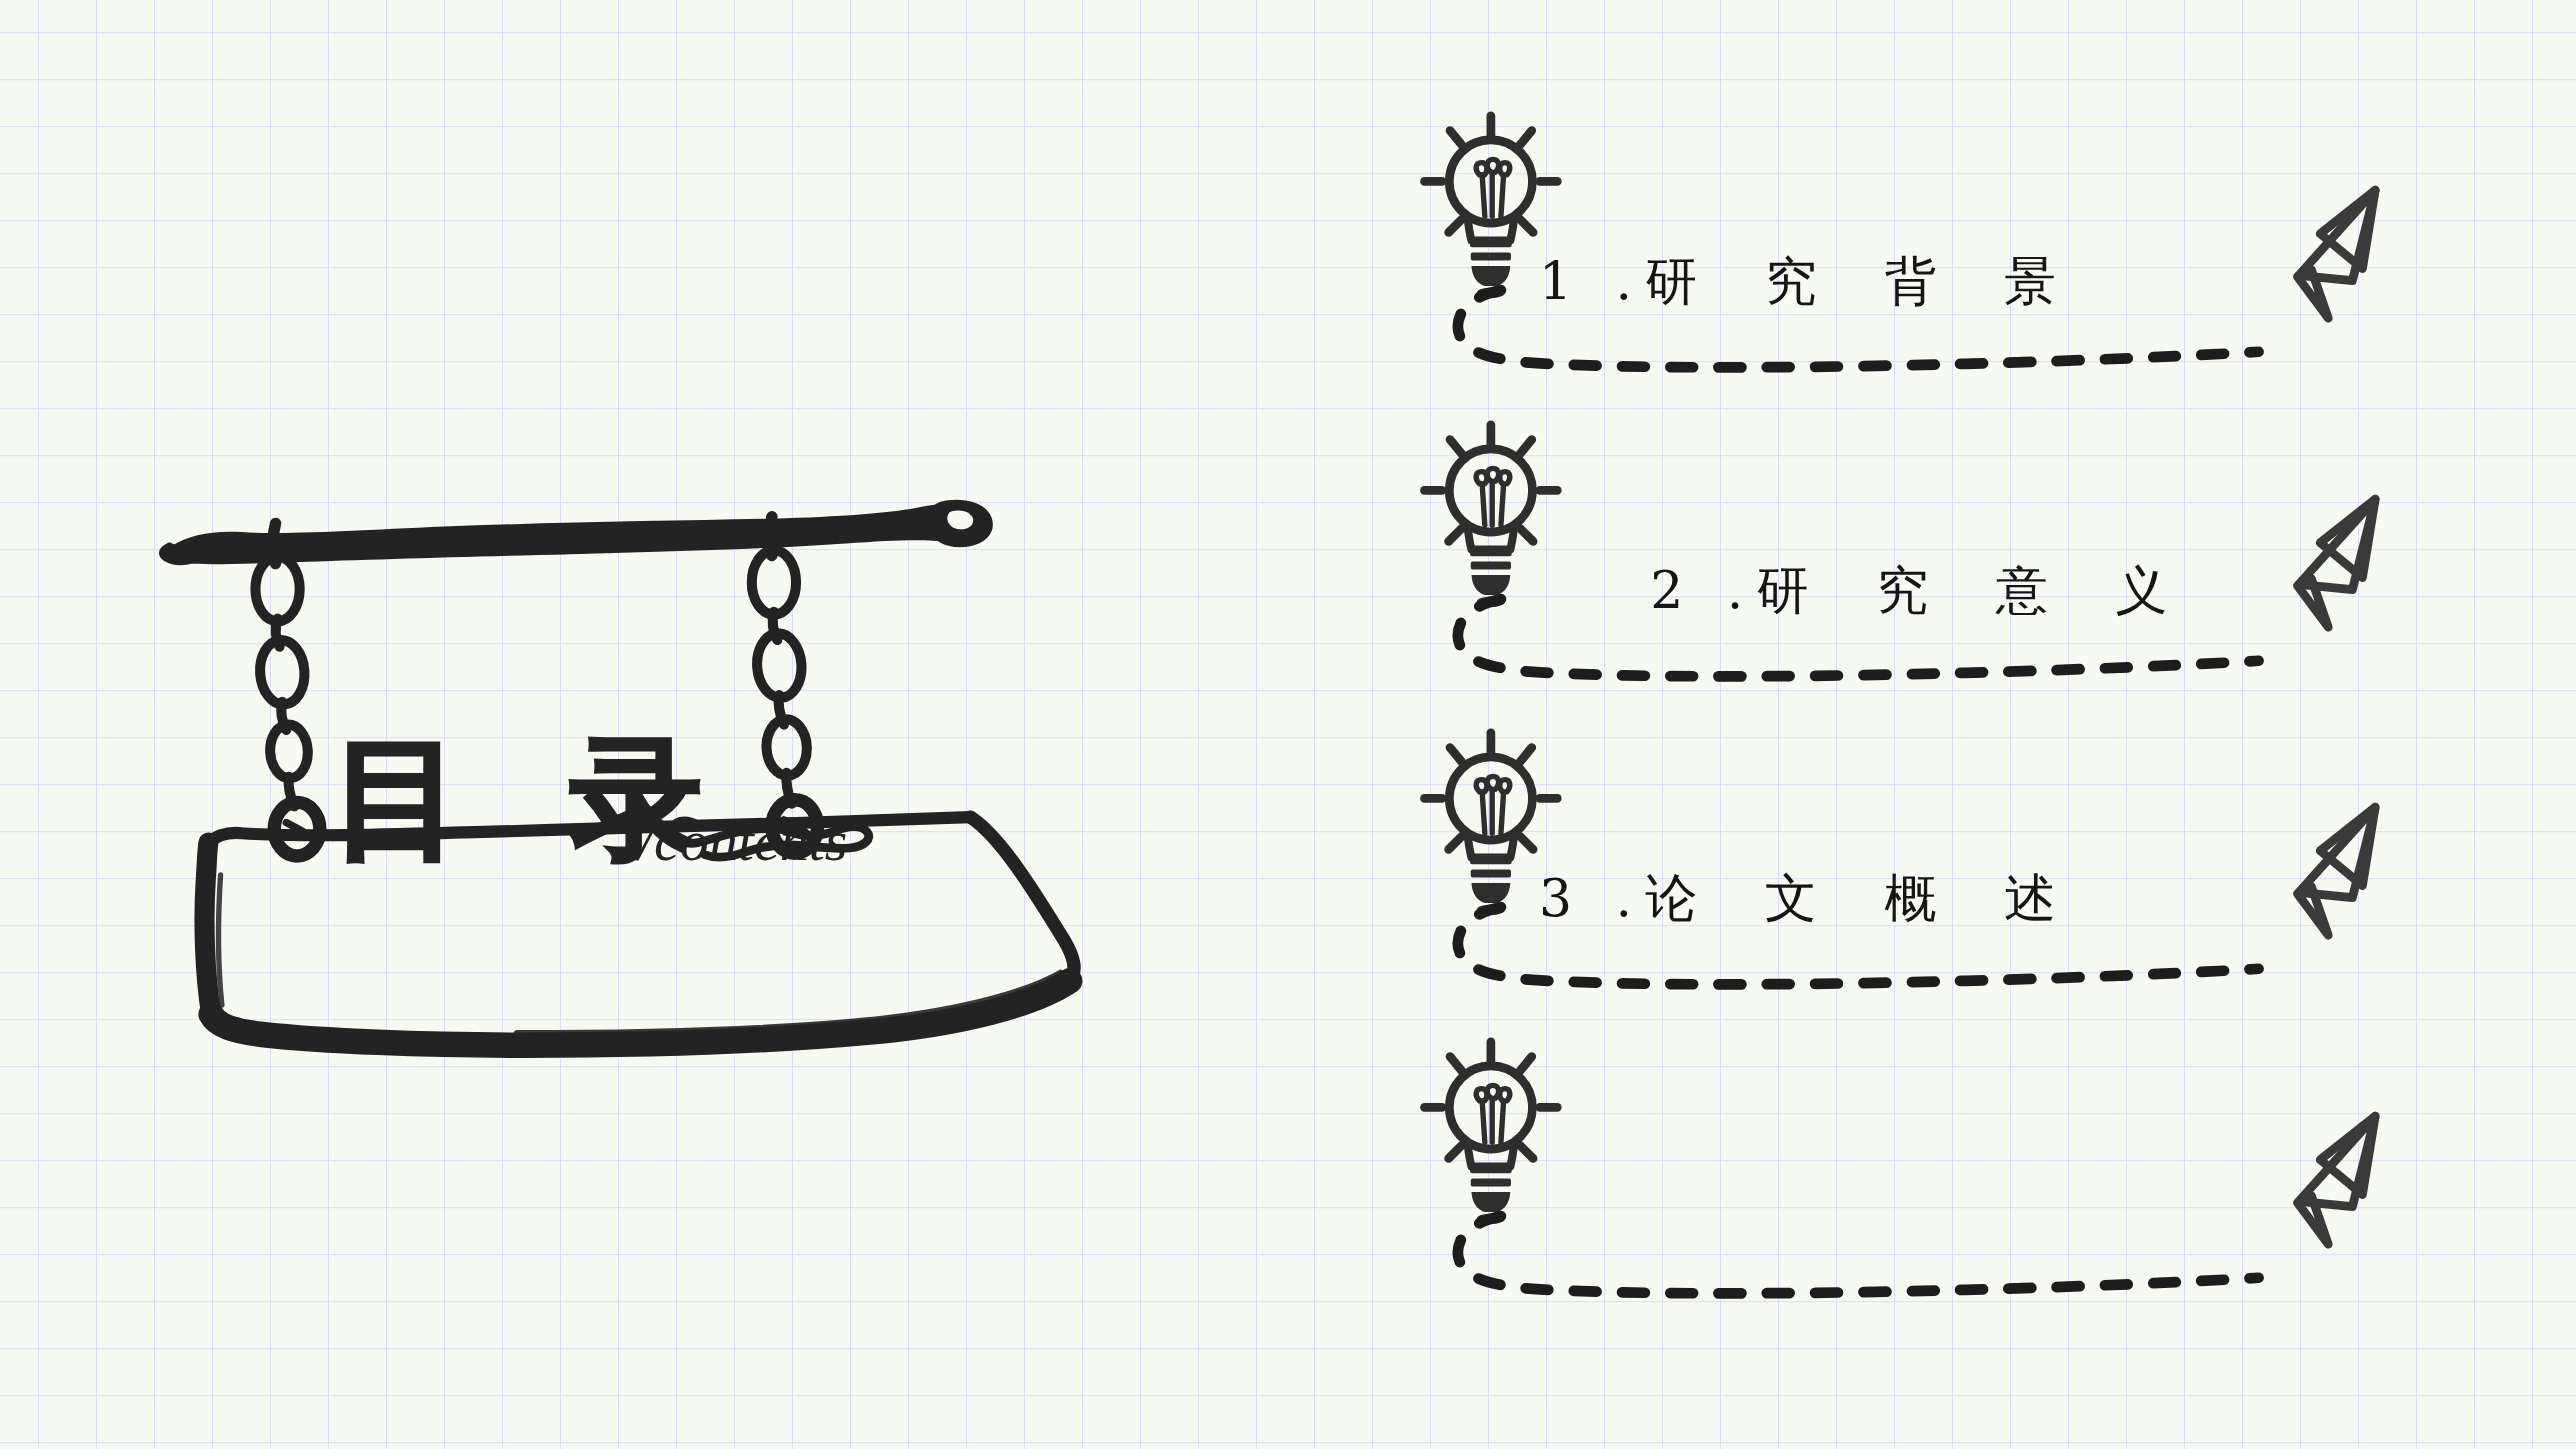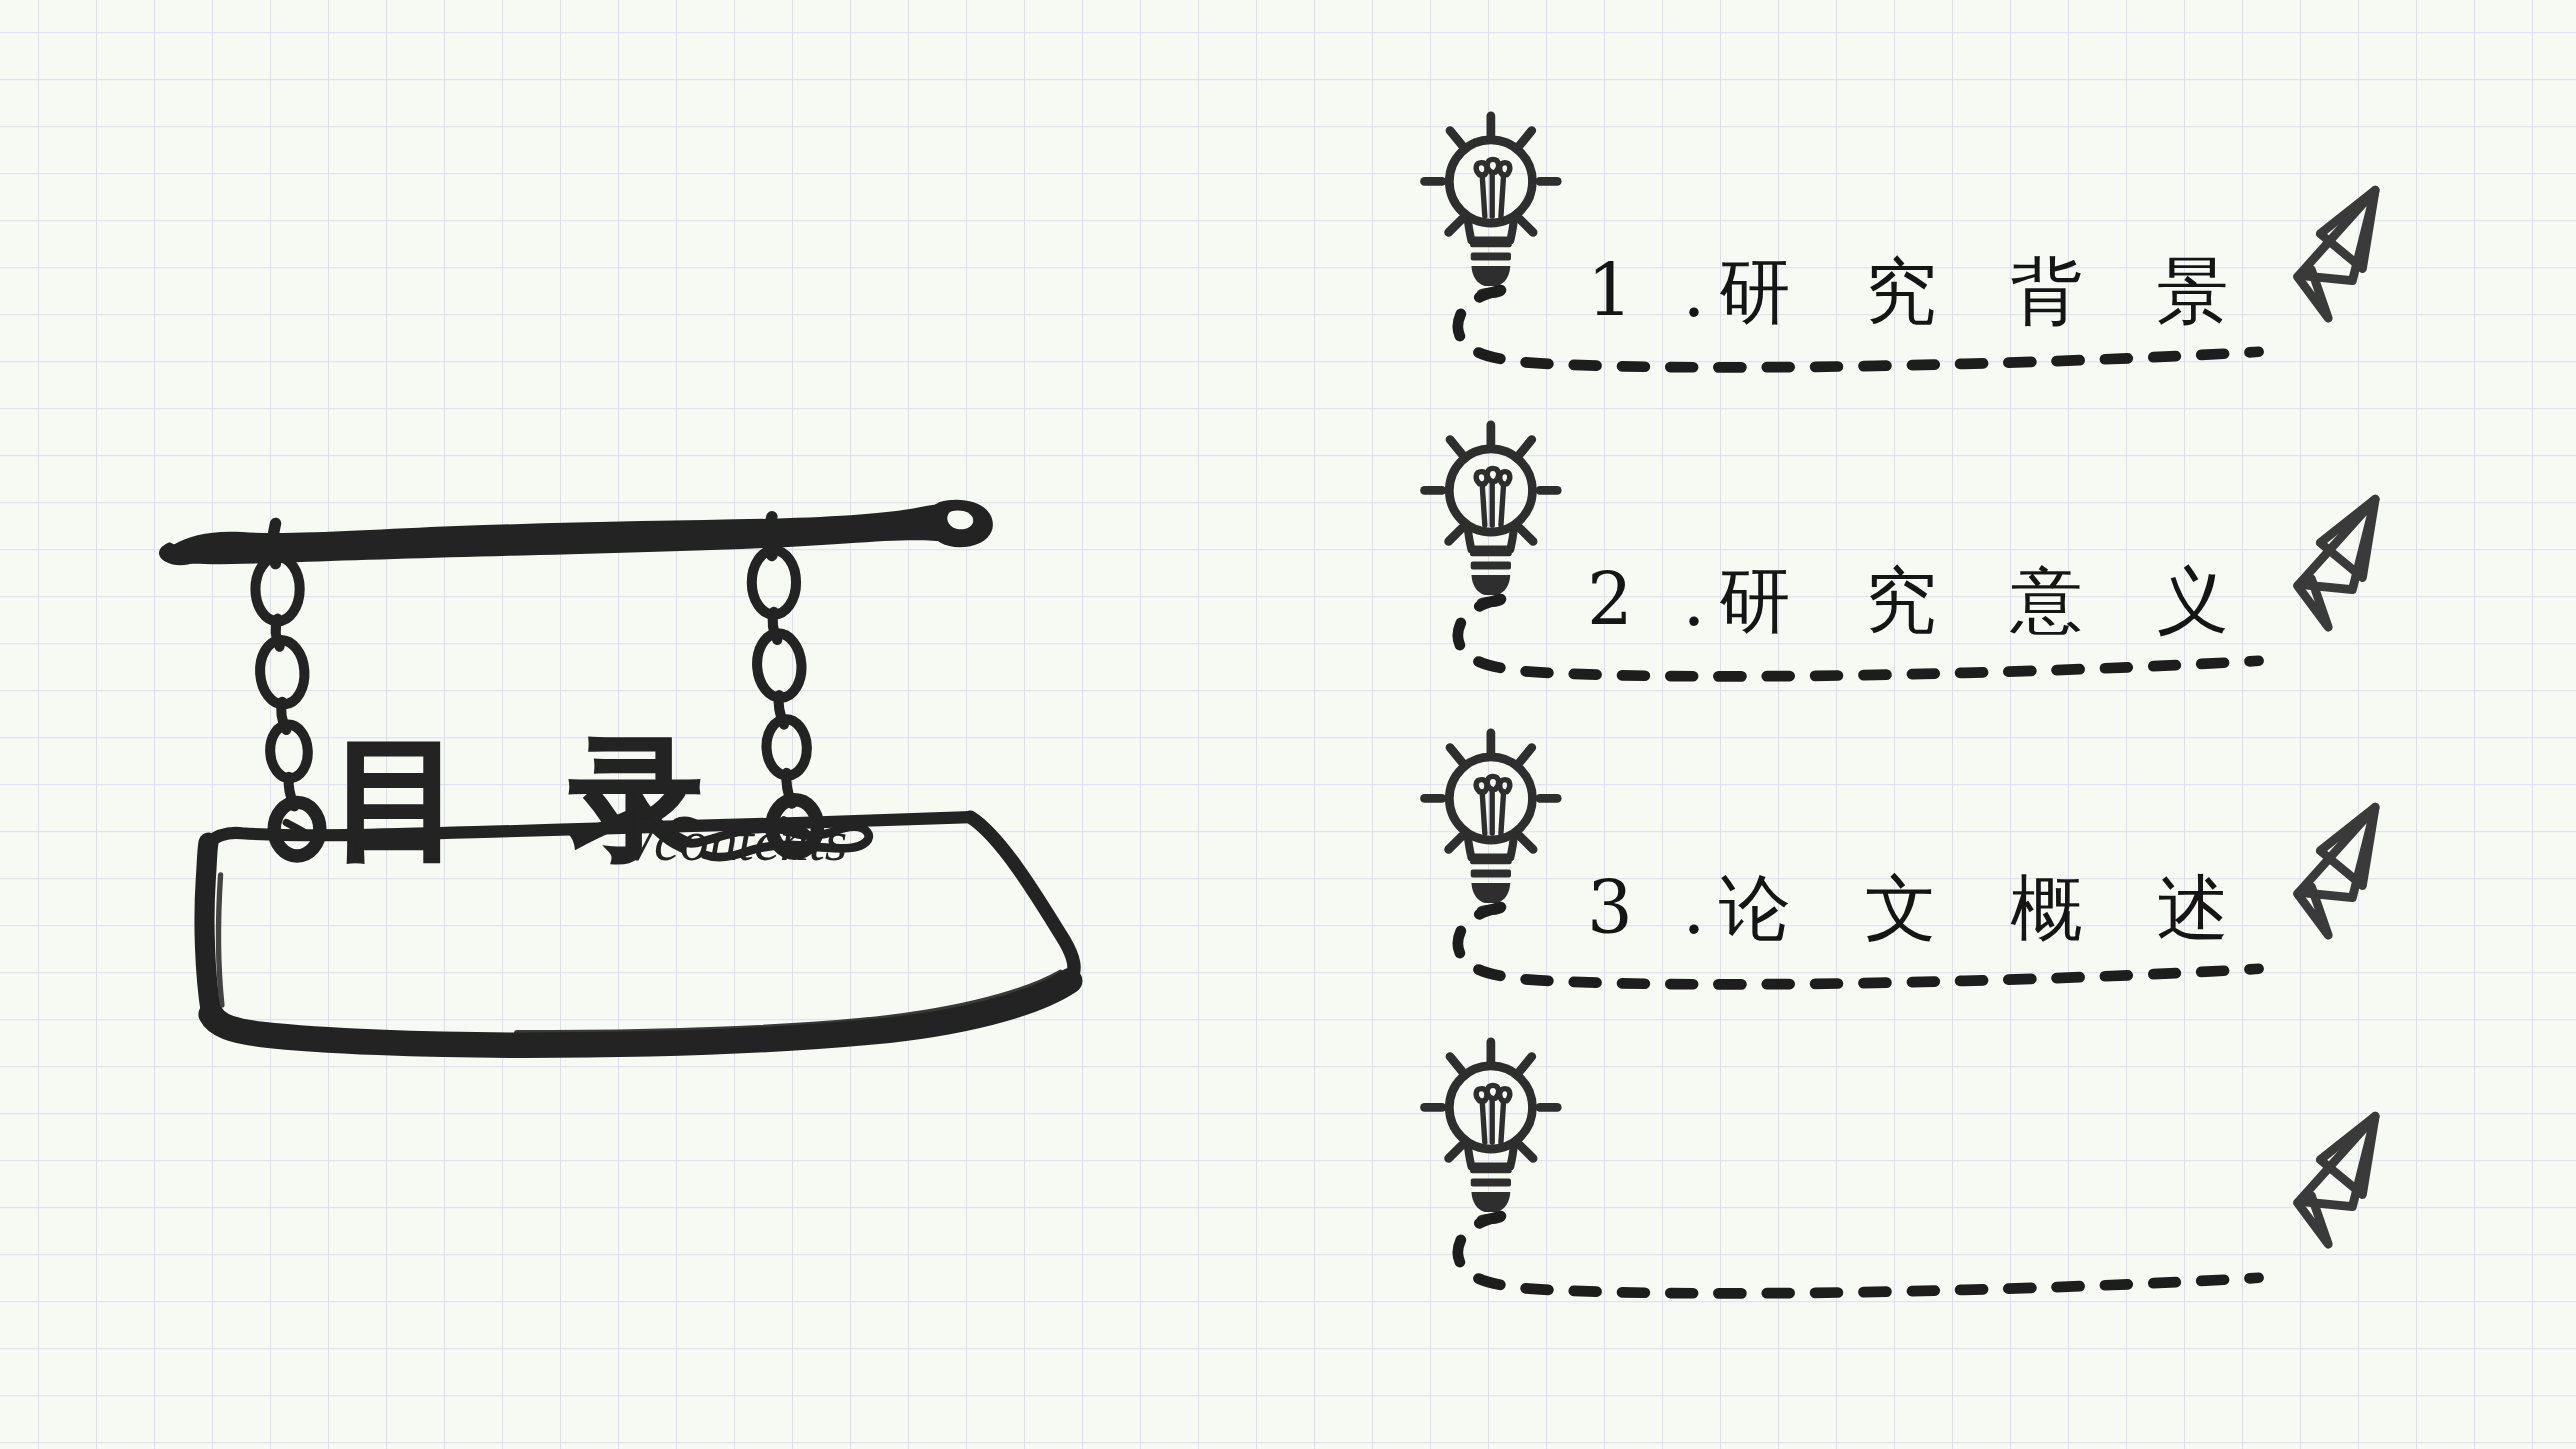--- a/index.html
+++ b/index.html
@@ -85,25 +85,24 @@
     width: 1140px; height: 295px;
     overflow: visible;
   }
   .row-label {
     position: absolute;
     left: 124px;
     top: 153px;
     width: 765px;
     font-family: "DejaVu Serif", "Liberation Serif", serif;
     font-weight: 400;
-    font-size: 72px;
+    font-size: 52px;
     line-height: 1.05;
     color: #151515;
     white-space: nowrap;
-    margin-left: 48px;
   }
   .row-label .num {
     letter-spacing: 13.4px;
   }
   .row-label .cn {
     letter-spacing: 25.5px;
   }
   .row-label.spread .cn {
     letter-spacing: 153px;
   }
@@ -272,21 +271,21 @@
           <path d="M 1350,198 L 1432,133 L 1413,250 Z"></path>
           <path d="M 1318,260 L 1432,133 L 1398,268 Z"></path>
           <path d="M 1316,262 L 1337,252 L 1362,324 Z"></path>
         </g>
       </svg>
       <div class="row-label">
         <span class="num">1 .</span><span class="cn">研 究 背 景</span>
       </div>
     </div>
 
-    <div class="content-row" style="top:309px;">
+    <div class="content-row" style="top:309px;text-align:center;">
       <svg class="row-svg" viewBox="0 0 1700 440" xmlns="http://www.w3.org/2000/svg">
         <g stroke="#2e2e2e" fill="none" stroke-linecap="round" stroke-linejoin="round">
           <circle cx="113" cy="120" r="62" stroke-width="13"></circle>
           <path stroke-width="12" d="M 78,172 C 80,190 82,200 84,208 L 142,208 C 144,200 146,190 148,172"></path>
           <g stroke-width="8">
             <path d="M 96,110 C 88,102 90,92 99,92 C 107,92 110,102 104,110"></path>
             <path d="M 113,106 C 104,98 107,87 116,87 C 125,87 128,98 120,106"></path>
             <path d="M 130,110 C 123,102 126,92 134,92 C 142,92 144,102 137,110"></path>
             <path d="M 100,110 L 104,172"></path>
             <path d="M 115,106 L 115,172"></path>

